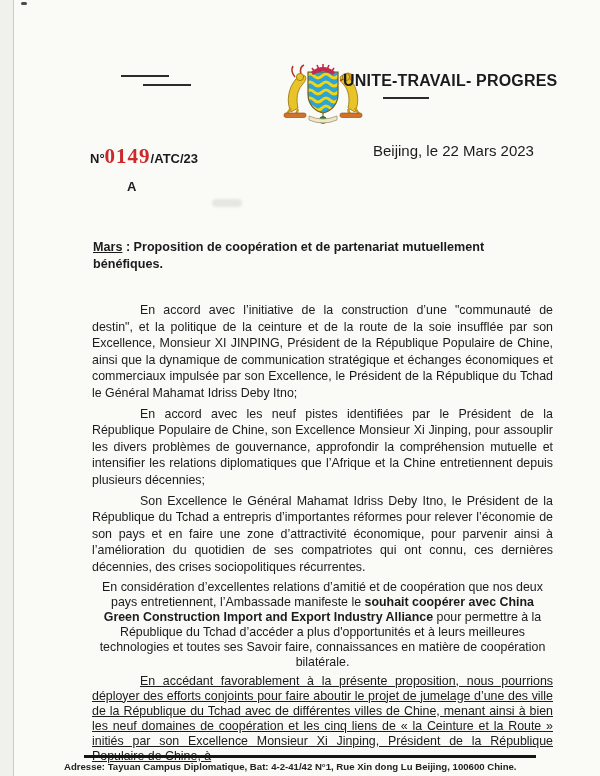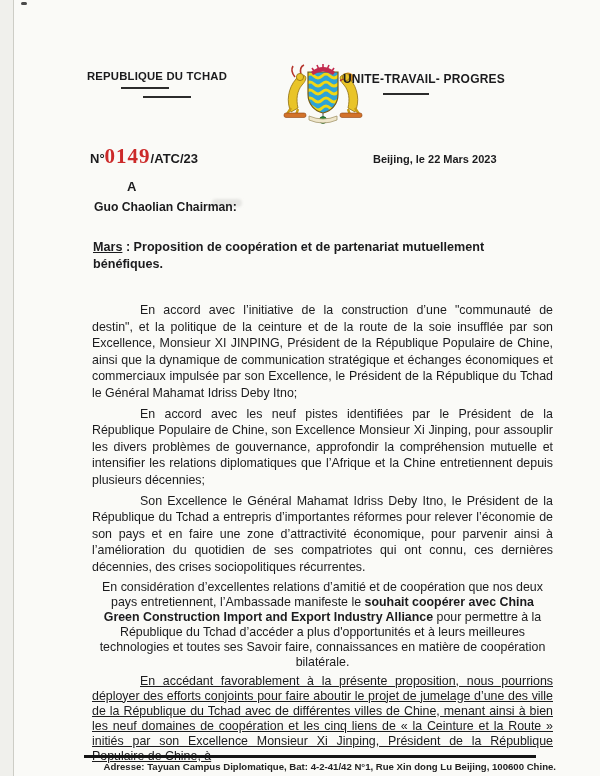--- a/index.html
+++ b/index.html
@@ -10,59 +10,58 @@
     color:#1b1b1d;
   }
   .scan-edge{position:absolute;left:0;top:0;width:13px;height:776px;background:#f0f0ec;border-right:1px solid #cdcdc6;}
   .speck{position:absolute;left:21px;top:2px;width:6px;height:3px;background:#4a4a4a;border-radius:2px;}
   .smudge{position:absolute;left:212px;top:199px;width:30px;height:8px;background:#e6e6e3;border-radius:4px;filter:blur(1px);}
 
   
   .hdr-left{position:absolute;left:87px;top:70px;font-weight:bold;font-size:11.3px;letter-spacing:.2px;}
   .hdr-rule-1{width:48px;border-top:2px solid #2b2b2b;margin:5px 0 7px 34px;}
   .hdr-rule-2{width:48px;border-top:2px solid #2b2b2b;margin:6px 0 0 56px;}
-  .hdr-right{position:absolute;left:343px;top:72px;font-weight:bold;font-size:12px;letter-spacing:.2px;}
+  .hdr-right{position:absolute;left:343px;top:72px;font-weight:bold;font-size:16px;letter-spacing:.2px;}
   .hdr-rule-3{width:46px;border-top:2px solid #2b2b2b;margin:7px 0 0 40px;}
   .emblem{position:absolute;left:271px;top:61px;width:104px;height:66px;}
 
   
   .ref-row{position:absolute;left:90px;top:139px;display:flex;align-items:baseline;}
   .ref-prefix,.ref-suffix{font-weight:bold;font-size:13px;}
   .ref-number{font-family:"Liberation Serif", serif;font-size:21px;font-weight:bold;letter-spacing:1px;line-height:18px;margin-top:8px;}
-  .date{position:absolute;left:373px;top:142px;font-weight:bold;font-size:11px;margin-top:11px;}
+  .date{position:absolute;left:373px;top:142px;font-weight:normal;font-size:15px;}
 
   .salutation{position:absolute;left:127px;top:179px;font-weight:bold;font-size:13px;}
   .recipient{position:absolute;left:94px;top:200px;font-weight:bold;font-size:12.2px;line-height:15px;}
   .subject{position:absolute;left:93px;top:239px;width:452px;font-weight:bold;font-size:12.6px;line-height:16.5px;}
   .subject .u{text-decoration:underline;}
 
   
   .letter-body{position:absolute;left:88px;top:298px;width:469px;font-size:12.4px;line-height:16.6px;text-align:justify;}
   .letter-body p{margin:4px;}
   .p-indent{text-indent:48px;}
   .p1{margin-bottom:8px;}
   .p2{margin-bottom:8px;}
   .p3{margin-bottom:5px;}
   .p4{text-align:center;line-height:15px;margin-bottom:8px;}
   .p5{line-height:15.1px;text-decoration:underline;}
   .b{font-weight:bold;}
 
   
   .footer-rule{position:absolute;left:84px;top:755px;width:452px;height:3px;background:#151515;}
-  .footer-text{position:absolute;left:64px;top:761px;width:492px;text-align:right;font-weight:bold;font-size:9.6px;color:#222;}
+  .footer-text{position:absolute;left:64px;top:761px;width:492px;text-align:left;font-weight:bold;font-size:9.6px;color:#222;}
 </style>
 </head>
 <body>
 
 <div class="scan-edge"></div>
 <div class="speck"></div>
 <div class="smudge"></div>
 
 <div class="hdr-left">
-  <div>REPUBLIQUE DU TCHAD</div>
   <div class="hdr-rule-1"></div>
   <div class="hdr-rule-2"></div>
 </div>
 
 <svg class="emblem" viewBox="0 0 104 64" xmlns="http://www.w3.org/2000/svg">
 
   <g>
     <path d="M20,50 C15,40 17,26 25,17 C27,14 31,12 34,14 C36,16 34,20 31,23 C26,29 25,37 27,46 Z" fill="#e9c428" stroke="#8f6e12" stroke-width="0.8"></path>
     <path d="M24,15 q-5,-6 -2,-11 M30,13 q-2,-8 3,-10" stroke="#b5342c" stroke-width="1.6" fill="none"></path>
     <circle cx="29" cy="15" r="3.6" fill="#e9c428" stroke="#8f6e12" stroke-width="0.8"></circle>
@@ -113,21 +112,20 @@
 
 <div class="ref-row">
   <span class="ref-prefix">N°</span>
   <span class="ref-number" style="color:#cc2a2a">0149</span>
   <span class="ref-suffix">/ATC/23</span>
 </div>
 <div class="date">Beijing, le 22 Mars 2023</div>
 
 <div class="salutation">A</div>
 <div class="recipient">
-  <div>Guo Chaolian Chairman:</div>
 </div>
 
 <div class="subject">
   <span class="u">Mars</span><span> : Proposition de coopération et de partenariat mutuellement bénéfiques.</span>
 </div>
 
 <div class="letter-body">
   <p class="p-indent p1">En accord avec l’initiative de la construction d’une "communauté de destin", et la politique de la ceinture et de la route de la soie insufflée par son Excellence, Monsieur XI JINPING, Président de la République Populaire de Chine, ainsi que la dynamique de communication stratégique et échanges économiques et commerciaux impulsée par son Excellence, le Président de la République du Tchad le Général Mahamat Idriss Deby Itno;</p>
   <p class="p-indent p2">En accord avec les neuf pistes identifiées par le Président de la République Populaire de Chine, son Excellence Monsieur Xi Jinping, pour assouplir les divers problèmes de gouvernance, approfondir la compréhension mutuelle et intensifier les relations diplomatiques que l’Afrique et la Chine entretiennent depuis plusieurs décennies;</p>
   <p class="p-indent p3">Son Excellence le Général Mahamat Idriss Deby Itno, le Président de la République du Tchad a entrepris d’importantes réformes pour relever l’économie de son pays et en faire une zone d’attractivité économique, pour parvenir ainsi à l’amélioration du quotidien de ses compatriotes qui ont connu, ces dernières décennies, des crises sociopolitiques récurrentes.</p>

